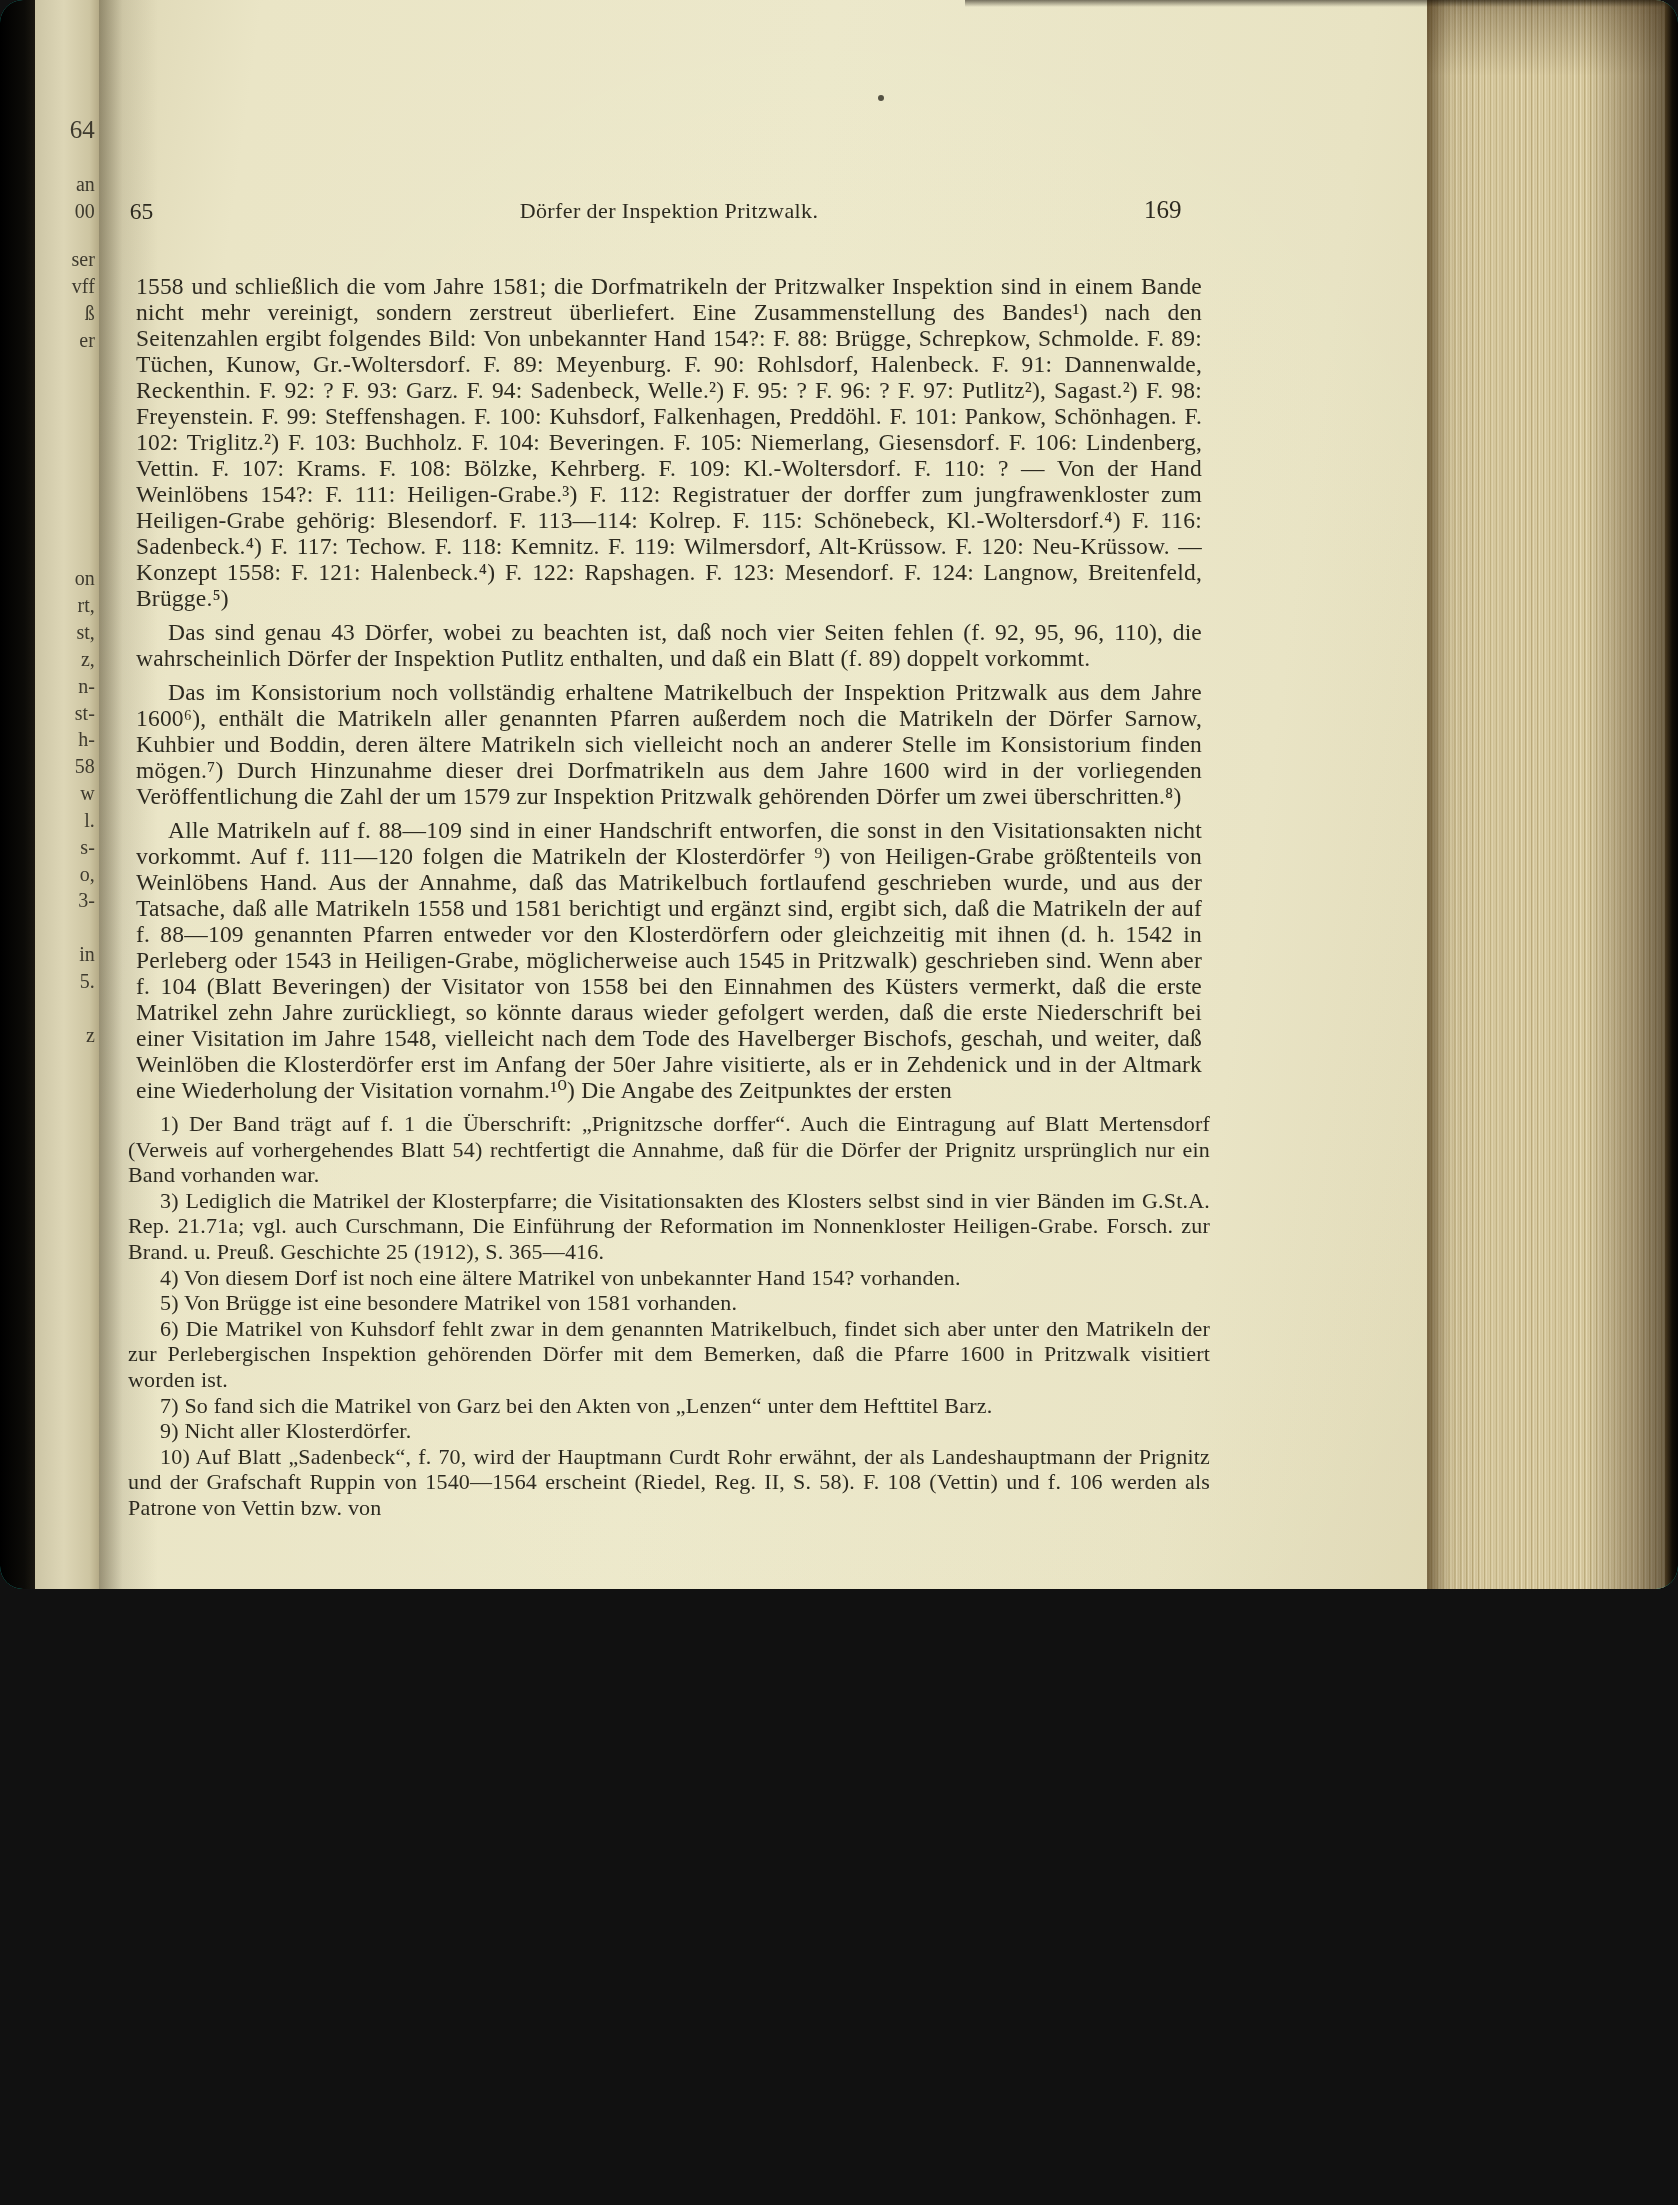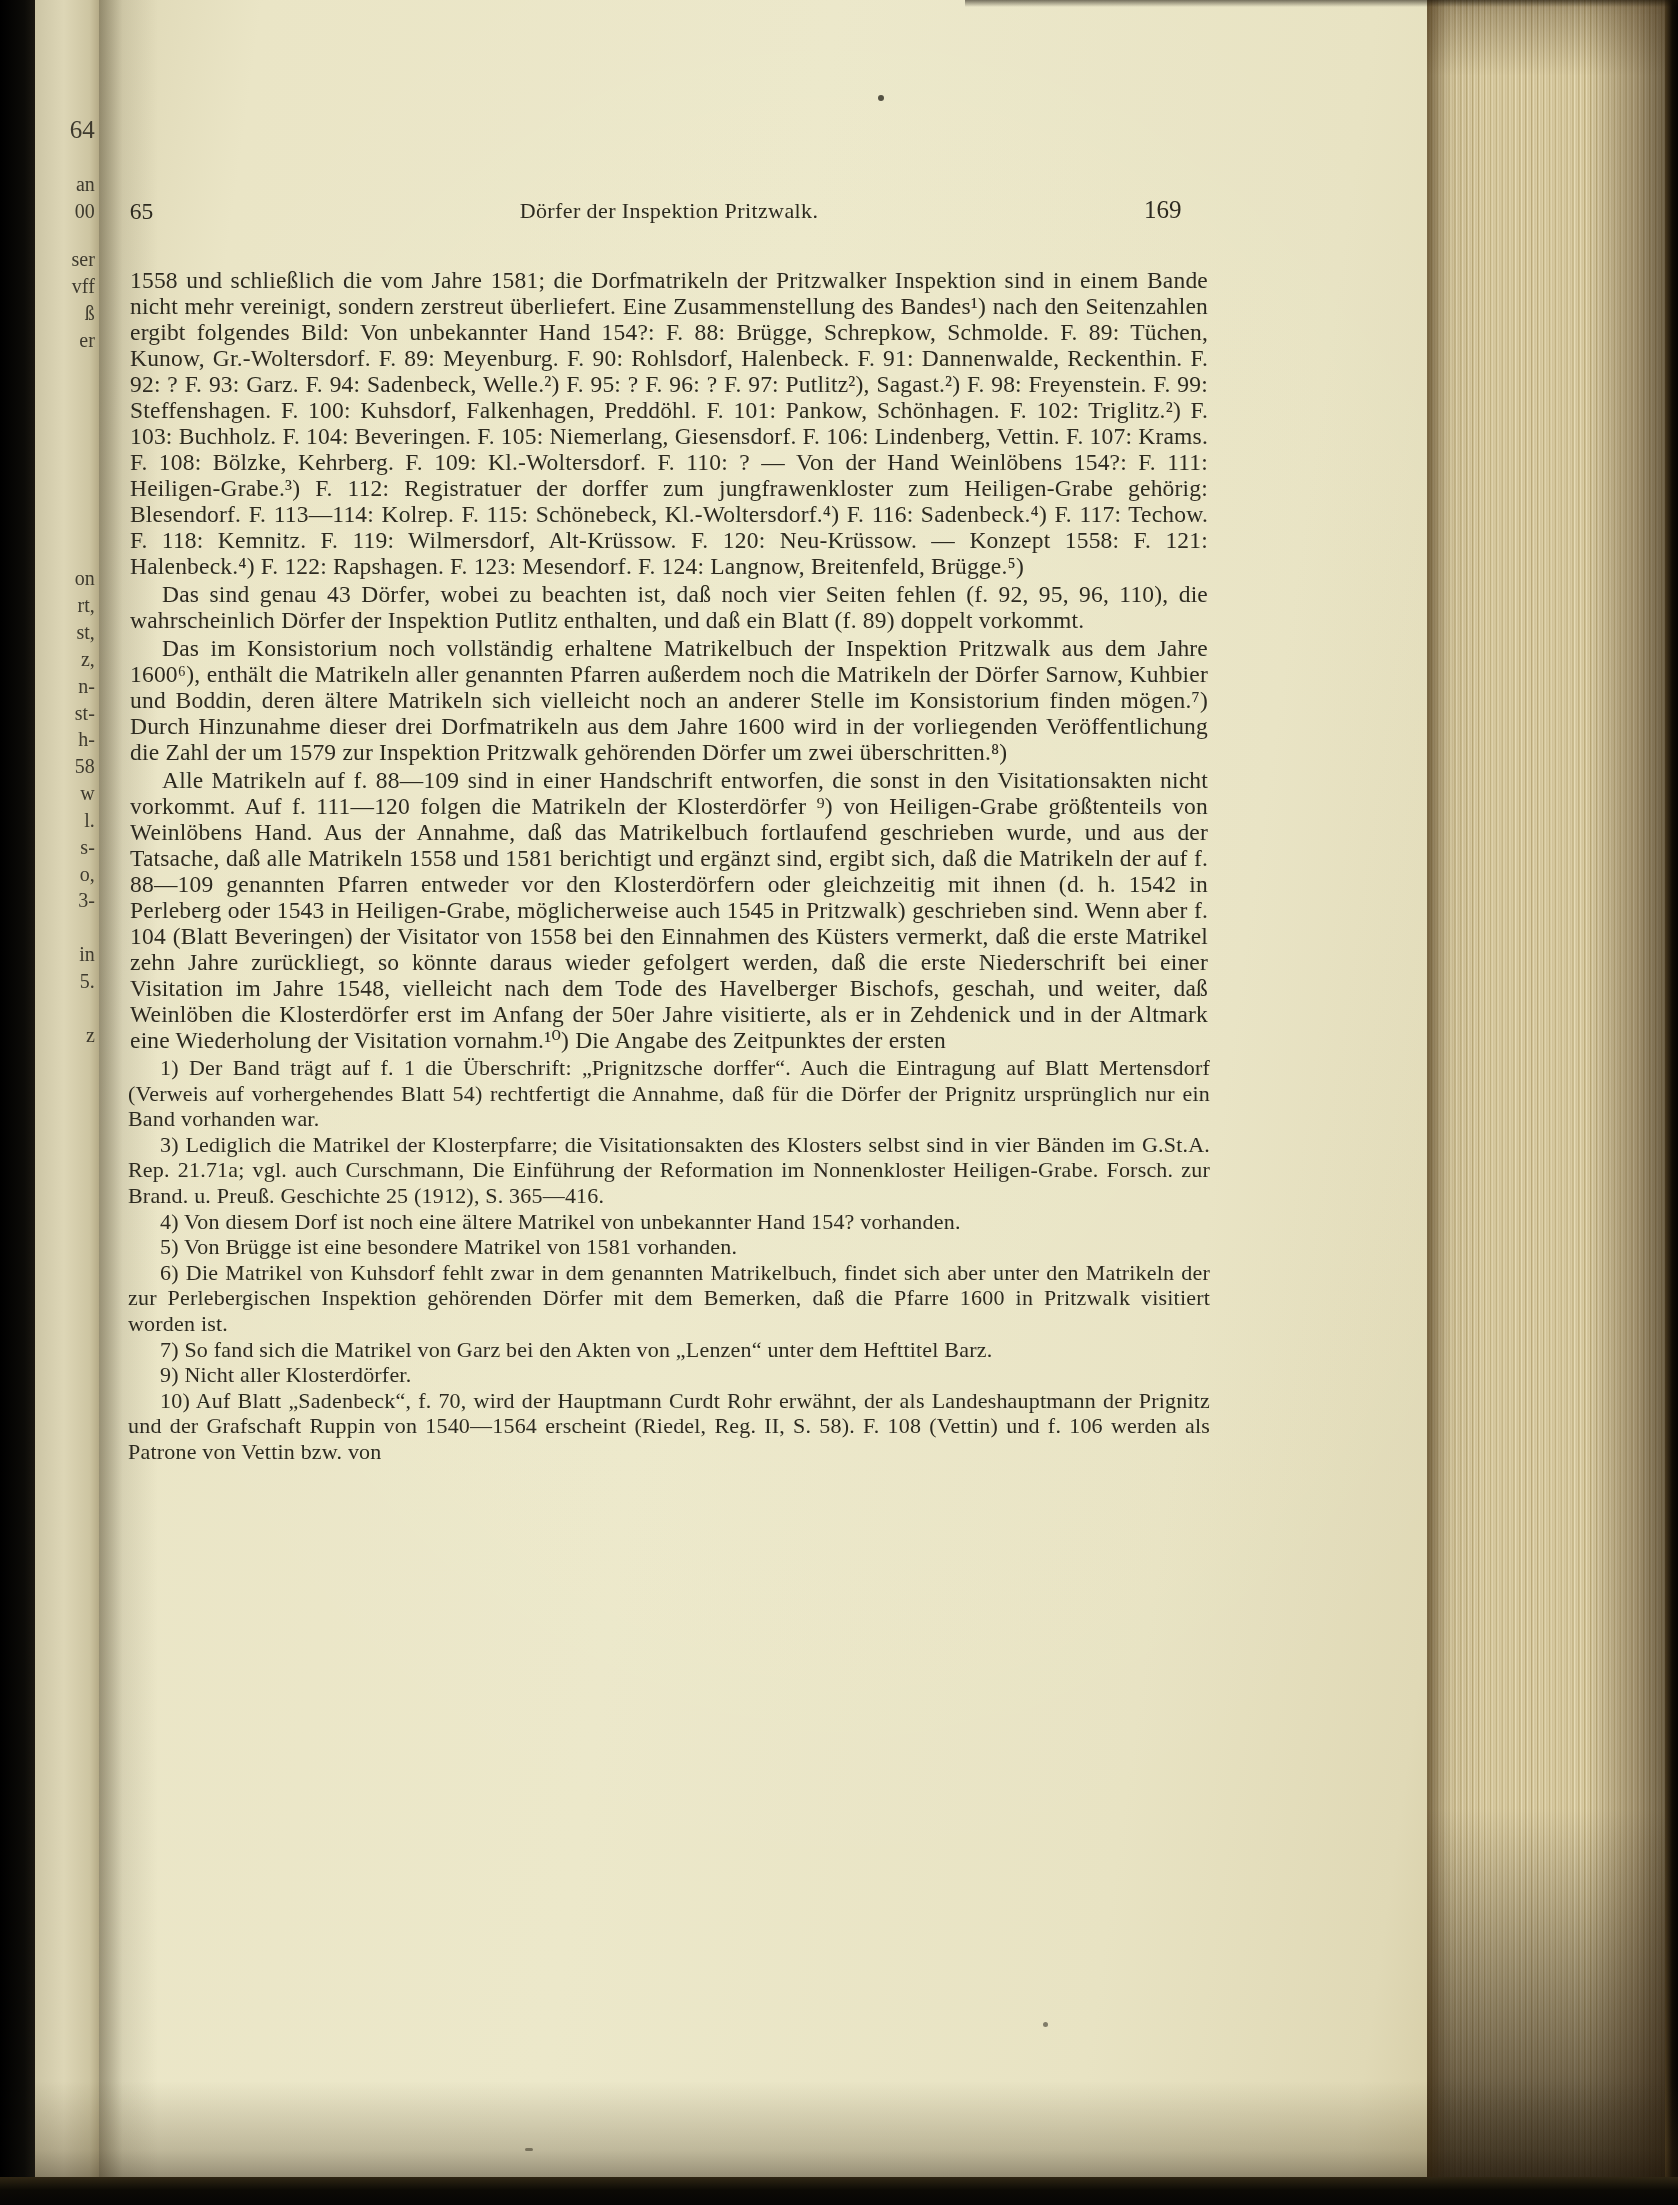--- a/index.html
+++ b/index.html
@@ -1,19 +1,20 @@
 <!DOCTYPE html>
 <html lang="de" style="font-size:13.4px"><head>
 <meta charset="utf-8">
 <style>
   html,body{margin:0;padding:0;background:#111;}
   .scene{
-    position:relative;width:1678px;height:2205px;overflow:hidden;
+    position:relative;width:1678px;height:1589px;overflow:hidden;
     background:#14b8a6;
     font-family:"Liberation Serif","DejaVu Serif",serif;
+    border-radius:23px;
   }
   
   .dark-left{position:absolute;left:0;top:0;width:35px;height:2205px;
     background:linear-gradient(90deg,#000 0%,#0c0b08 70%,#1b1811 100%);}
   
   .prev-page{position:absolute;left:35px;top:0;width:64px;height:2205px;
     background:linear-gradient(90deg,#ccc5a5 0%,#ddd6b6 45%,#cdc5a2 85%,#b5ab87 100%);}
   .frag{position:absolute;right:4.2px;color:#3e3a2e;font-size:20px;white-space:nowrap;}
   .frag.big{font-size:25px;}
   
@@ -38,21 +39,21 @@
     background:linear-gradient(180deg,rgba(0,0,0,0),rgba(60,45,20,.25) 70%,rgba(40,28,12,.45));z-index:6;}
   .bottom-edge{position:absolute;left:0;top:2177px;width:1678px;height:28.5px;z-index:9;
     background:linear-gradient(180deg,#2f2614 0,#0c0a05 45%,#060504 100%);}
   
   .header{position:absolute;left:128px;top:196px;width:1082px;height:30px;z-index:5;color:#2d2a20;}
   .hnum-left{position:absolute;left:1.7px;top:1.7px;font-size:23.5px;}
   .htitle{position:absolute;left:0;right:0;top:1.7px;text-align:center;font-size:22px;letter-spacing:0.4px;}
   .hnum-right{position:absolute;right:28.5px;top:0;font-size:25px;}
   .textcol{position:absolute;left:128px;top:265px;width:1082px;z-index:5;color:#2d2a20;
     font-size:23.5px;line-height:26px;text-align:justify;letter-spacing:0.2px;hyphens:auto;}
-  .textcol p{margin:2px;text-indent:32px;}
+  .textcol p{margin:8px;text-indent:32px;}
   .textcol p.cont{text-indent:0;}
   .footnotes{font-size:22px;line-height:25.6px;}
   .footnotes p{margin:0;text-indent:32px;}
   
   .speck{position:absolute;background:#3a372c;border-radius:50%;opacity:.85;z-index:6;}
   .speck.s1{left:878px;top:95px;width:5.9px;height:5.9px;}
   .speck.s2{left:1043px;top:2022px;width:5px;height:5px;opacity:.6;}
   .speck.s3{left:525px;top:2148px;width:7.6px;height:3.4px;border-radius:1.7px;opacity:.55;}
 </style>
 </head>

